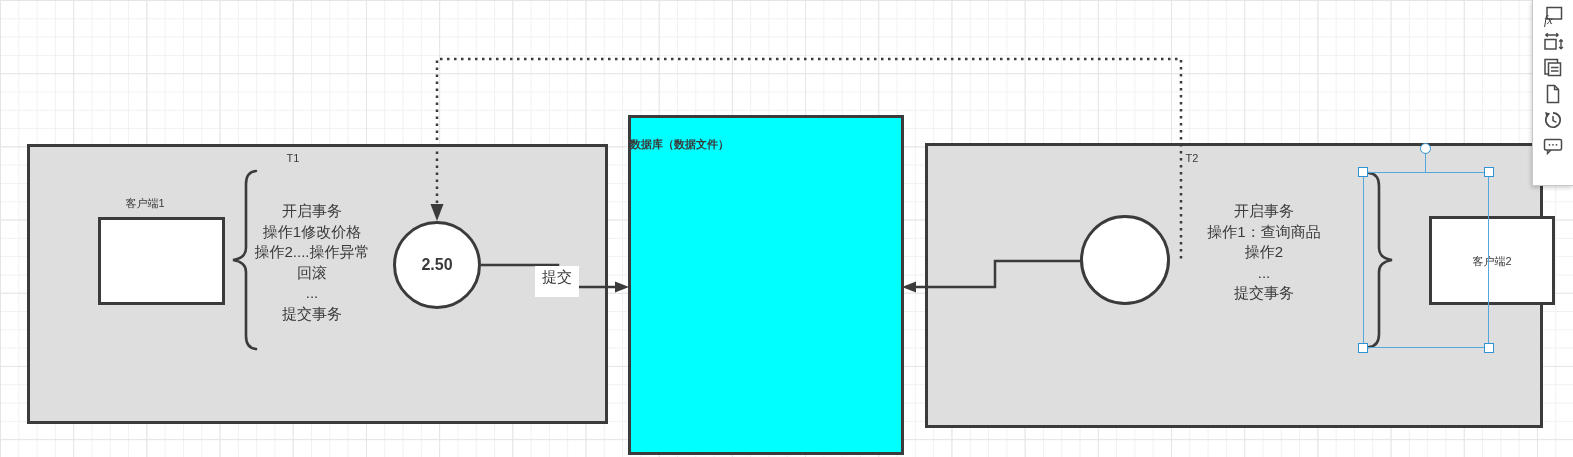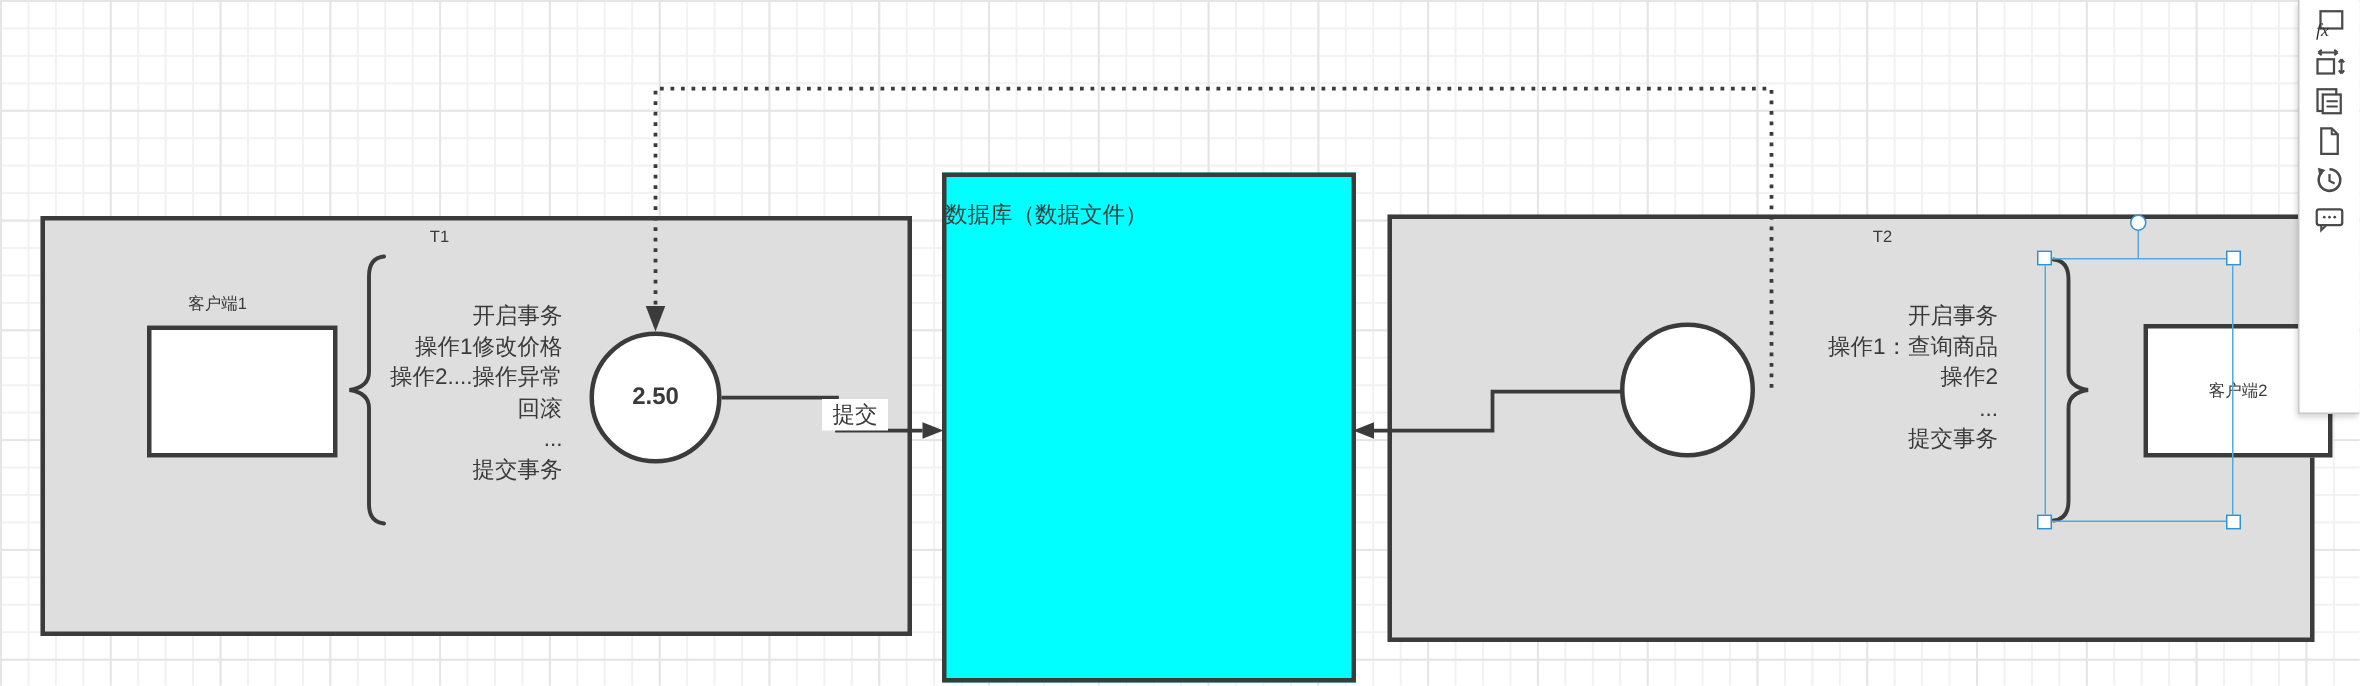--- a/index.html
+++ b/index.html
@@ -15,32 +15,32 @@
     background-size: 73.2px 73.2px, 73.2px 73.2px, 18.3px 18.3px, 18.3px 18.3px;
   }
   .abs{position:absolute;}
   .shape-box{background:#dedede; border:3px solid #3b3b3b; box-sizing:border-box;}
   .db-box{background:#00ffff; border:3px solid #3b3b3b; box-sizing:border-box;}
   .white-rect{background:#ffffff; border:3px solid #3b3b3b; box-sizing:border-box;
     display:flex; align-items:center; justify-content:center; text-align:center;}
   .circle{background:#ffffff; border:3px solid #3b3b3b; border-radius:50%; box-sizing:border-box;
     display:flex; align-items:center; justify-content:center;font-weight:bold;}
   .lbl{font-size:11px; line-height:20px; text-align:center;}
-  .steps{font-size:15px; line-height:20.5px; text-align:right; white-space:pre-line;}
+  .steps{font-size:15px; line-height:20.5px; text-align:center; white-space:pre-line;padding-left:12px;}
   .table-lines{font-size:15px; line-height:21px; white-space:pre-line; text-align:center;}
   .commit-lbl{background:#ffffff; font-size:15px; line-height:21px; text-align:center;}
   svg.overlay{position:absolute; left:0; top:0; pointer-events:none;}
   
   .sel-rect{border:1px solid #55a8dd; box-sizing:border-box;}
   .handle{width:10px; height:10px; background:#ffffff; border:1.5px solid #2e93d2; box-sizing:border-box;}
   .rot-handle{width:11px; height:11px; background:#ffffff; border:1.5px solid #2e93d2; border-radius:50%; box-sizing:border-box;}
   .rot-stem{width:1px; background:#55a8dd;}
   
   .side-toolbar{
-    left:1532px; top:0; width:41px; height:276px; background:#ffffff;
+    left:1532px; top:0; width:41px; height:186px; background:#ffffff;
     border-left:1px solid #c8c8c8; border-bottom:1px solid #c8c8c8;
     box-shadow:-1px 2px 4px rgba(0,0,0,0.18);
     display:flex; flex-direction:column; align-items:center; padding-top:5px; gap:4px; box-sizing:border-box;
   }
   .tb-btn{width:24px; height:22px; display:flex; align-items:center; justify-content:center; cursor:pointer;}
   .tb-btn svg{display:block;}
 </style>
 </head>
 <body>
 
@@ -58,23 +58,23 @@
   <div class="abs steps" style="left:225px; top:201px; width:150px;">开启事务
 操作1修改价格
 操作2....操作异常
 回滚
 ...
 提交事务</div>
   <div class="abs circle" style="left:393px; top:221px; width:88px; height:88px; font-size:16px;">
     <span>2.50</span>
   </div>
 
-  <div class="abs" style="left:630px; top:134px; width:240px; font-size:15px; line-height:20px;">数据库（数据文件）</div>
+  <div class="abs" style="left:630px; top:134px; width:240px; font-size:11px; line-height:20px;font-weight:bold;">数据库（数据文件）</div>
 
-  <div class="abs lbl" style="left:1220px; top:148px; width:70px;">T2</div>
+  <div class="abs lbl" style="left:1157px; top:148px; width:70px;">T2</div>
   <div class="abs circle" style="left:1080px; top:215px; width:90px; height:90px;"></div>
   <div class="abs steps" style="left:1172px; top:201px; width:160px;">开启事务
 操作1：查询商品
 操作2
 ...
 提交事务</div>
   <div class="abs white-rect" style="left:1429px; top:216px; width:126px; height:89px;">
     <span class="lbl">客户端2</span>
   </div>
 
@@ -87,21 +87,21 @@
     <polygon points="615,281.5 615,292.5 629,287" fill="#3b3b3b"></polygon>
 
     <path d="M1081,261 L995,261 L995,287 L916,287" fill="none" stroke="#3b3b3b" stroke-width="2.5"></path>
     <polygon points="916,281.5 916,292.5 902,287" fill="#3b3b3b"></polygon>
 
     <path d="M256,171 Q246,172 246,184 L246,248 Q246,258 233,260 Q246,262 246,272 L246,336 Q246,348 256,349" fill="none" stroke="#3b3b3b" stroke-width="2.6" stroke-linecap="round"></path>
 
     <path d="M1369,173 Q1379,174 1379,186 L1379,248 Q1379,258 1392,260 Q1379,262 1379,272 L1379,334 Q1379,346 1369,347" fill="none" stroke="#3b3b3b" stroke-width="2.6" stroke-linecap="round"></path>
   </svg>
 
-  <div class="abs commit-lbl" style="left:535px; top:266px; width:44px; height:21px;margin-left:13px;">提交</div>
+  <div class="abs commit-lbl" style="left:535px; top:266px; width:44px; height:31px;">提交</div>
 
   <div class="abs sel-rect" style="left:1363px; top:172px; width:126px; height:176px;"></div>
   <div class="abs rot-stem" style="left:1425px; top:154px; height:18px;"></div>
   <div class="abs rot-handle" style="left:1420px; top:143px;"></div>
   <div class="abs handle" style="left:1358px; top:167px;"></div>
   <div class="abs handle" style="left:1484px; top:167px;"></div>
   <div class="abs handle" style="left:1358px; top:343px;"></div>
   <div class="abs handle" style="left:1484px; top:343px;"></div>
 
   <div class="abs side-toolbar">

